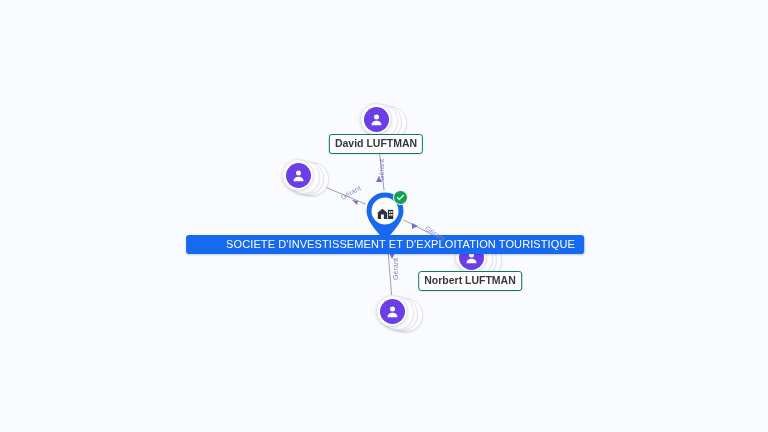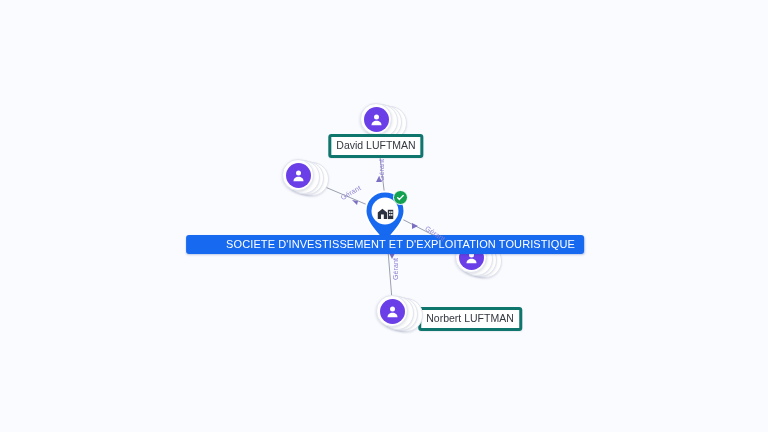--- a/index.html
+++ b/index.html
@@ -71,29 +71,30 @@
     display: flex;
     align-items: center;
     justify-content: center;
   }
   .avatar-disc svg { display: block; }
 
   
   .person-label {
     position: absolute;
     background: #ffffff;
-    border: 3px solid #0f766e;
+    border: 1px solid #0f766e;
     border-radius: 3px;
     color: #33373f;
     font-size: 10.5px;
     line-height: 13px;
     padding: 2px 5px 3px 5px;
     white-space: nowrap;
     box-shadow: 0 1px 1px rgba(40,50,90,0.07);
     transform: translateX(-50%);
+    font-weight: bold;
   }
 
   
   .company-node {
     position: absolute;
     width: 44px;
     height: 54px;
   }
   .pin {
     position: absolute;
@@ -214,21 +215,21 @@
     <div class="stack-card c1"></div>
     <div class="avatar">
       <div class="avatar-disc">
         <svg width="15" height="15" viewBox="0 0 24 24" fill="#ffffff">
           <circle cx="12" cy="8" r="4"></circle>
           <path d="M4 21c0-4.4 3.6-7 8-7s8 2.6 8 7z"></path>
         </svg>
       </div>
     </div>
   </div>
-  <div class="person-label" style="left:470px; top:271px;margin-top:36px;">Norbert LUFTMAN</div>
+  <div class="person-label" style="left:470px; top:271px;">Norbert LUFTMAN</div>
 
   <div class="person-node" style="left:376px; top:295px;">
     <div class="stack-card c3"></div>
     <div class="stack-card c2"></div>
     <div class="stack-card c1"></div>
     <div class="avatar">
       <div class="avatar-disc">
         <svg width="15" height="15" viewBox="0 0 24 24" fill="#ffffff">
           <circle cx="12" cy="8" r="4"></circle>
           <path d="M4 21c0-4.4 3.6-7 8-7s8 2.6 8 7z"></path>

